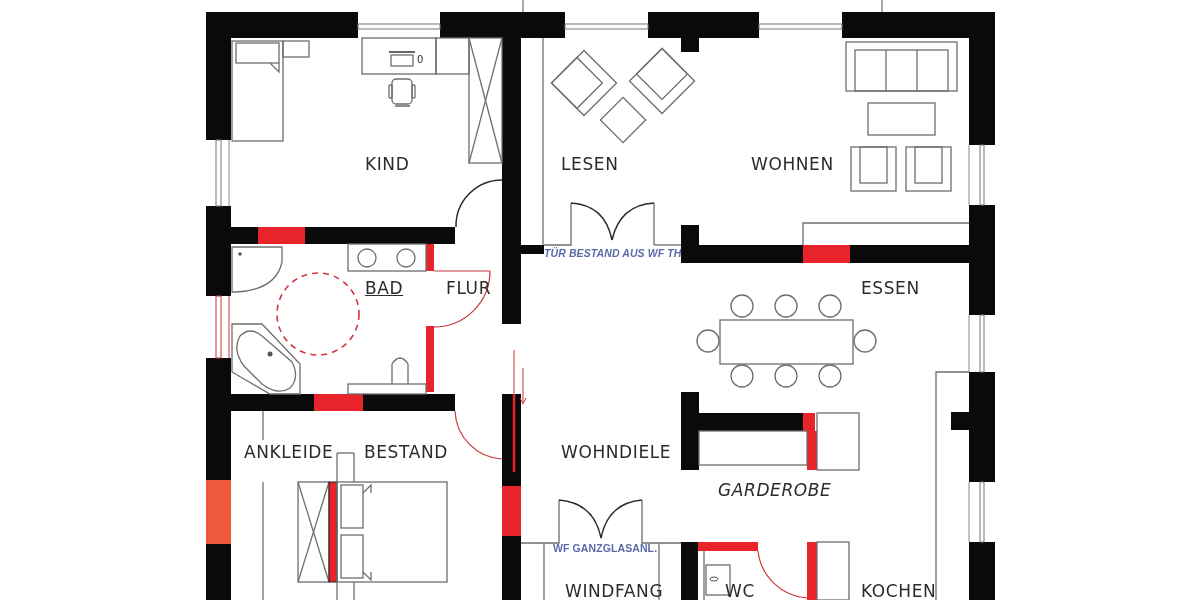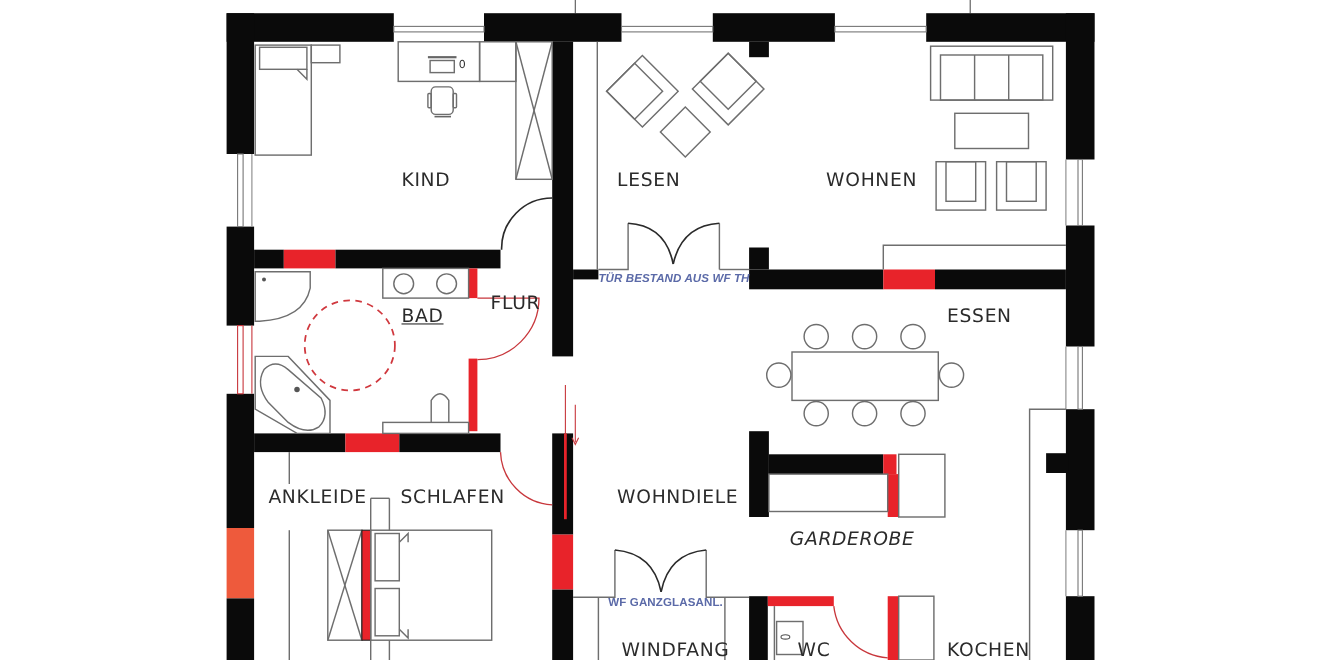--- a/index.html
+++ b/index.html
@@ -227,24 +227,24 @@
     <path class="redline" d="M 758 551 A 53 53 0 0 0 807 598"></path>
 
     <rect class="line" x="817" y="542" width="32" height="58"></rect>
   </g>
 </svg>
 
 <div class="lbl" style="left:365px; top:154px;">KIND</div>
 <div class="lbl" style="left:561px; top:154px;">LESEN</div>
 <div class="lbl" style="left:711px; top:154px;margin-left:40px;">WOHNEN</div>
 <div class="lbl" style="left:365px; top:278px;text-decoration:underline;">BAD</div>
-<div class="lbl" style="left:446px; top:266px;">FLUR</div>
+<div class="lbl" style="left:446px; top:278px;">FLUR</div>
 <div class="lbl" style="left:861px; top:278px;">ESSEN</div>
 <div class="lbl" style="left:244px; top:442px;">ANKLEIDE</div>
-<div class="lbl" style="left:364px; top:442px;">SCHLAFEN</div>
+<div class="lbl" style="left:364px; top:442px;">BESTAND</div>
 <div class="lbl" style="left:561px; top:442px;">WOHNDIELE</div>
 <div class="lbl" style="left:718px; top:480px;font-style:italic;">GARDEROBE</div>
 <div class="lbl" style="left:565px; top:581px;">WINDFANG</div>
 <div class="lbl" style="left:725px; top:581px;">WC</div>
 <div class="lbl" style="left:861px; top:581px;">KOCHEN</div>
 
 <div class="note" style="left:544px; top:247px;font-style:italic;">TÜR BESTAND AUS WF TH</div>
 <div class="note" style="left:553px; top:542px;">WF GANZGLASANL.</div>
 <div class="tiny" style="left:417px; top:54px;">0</div>
 

